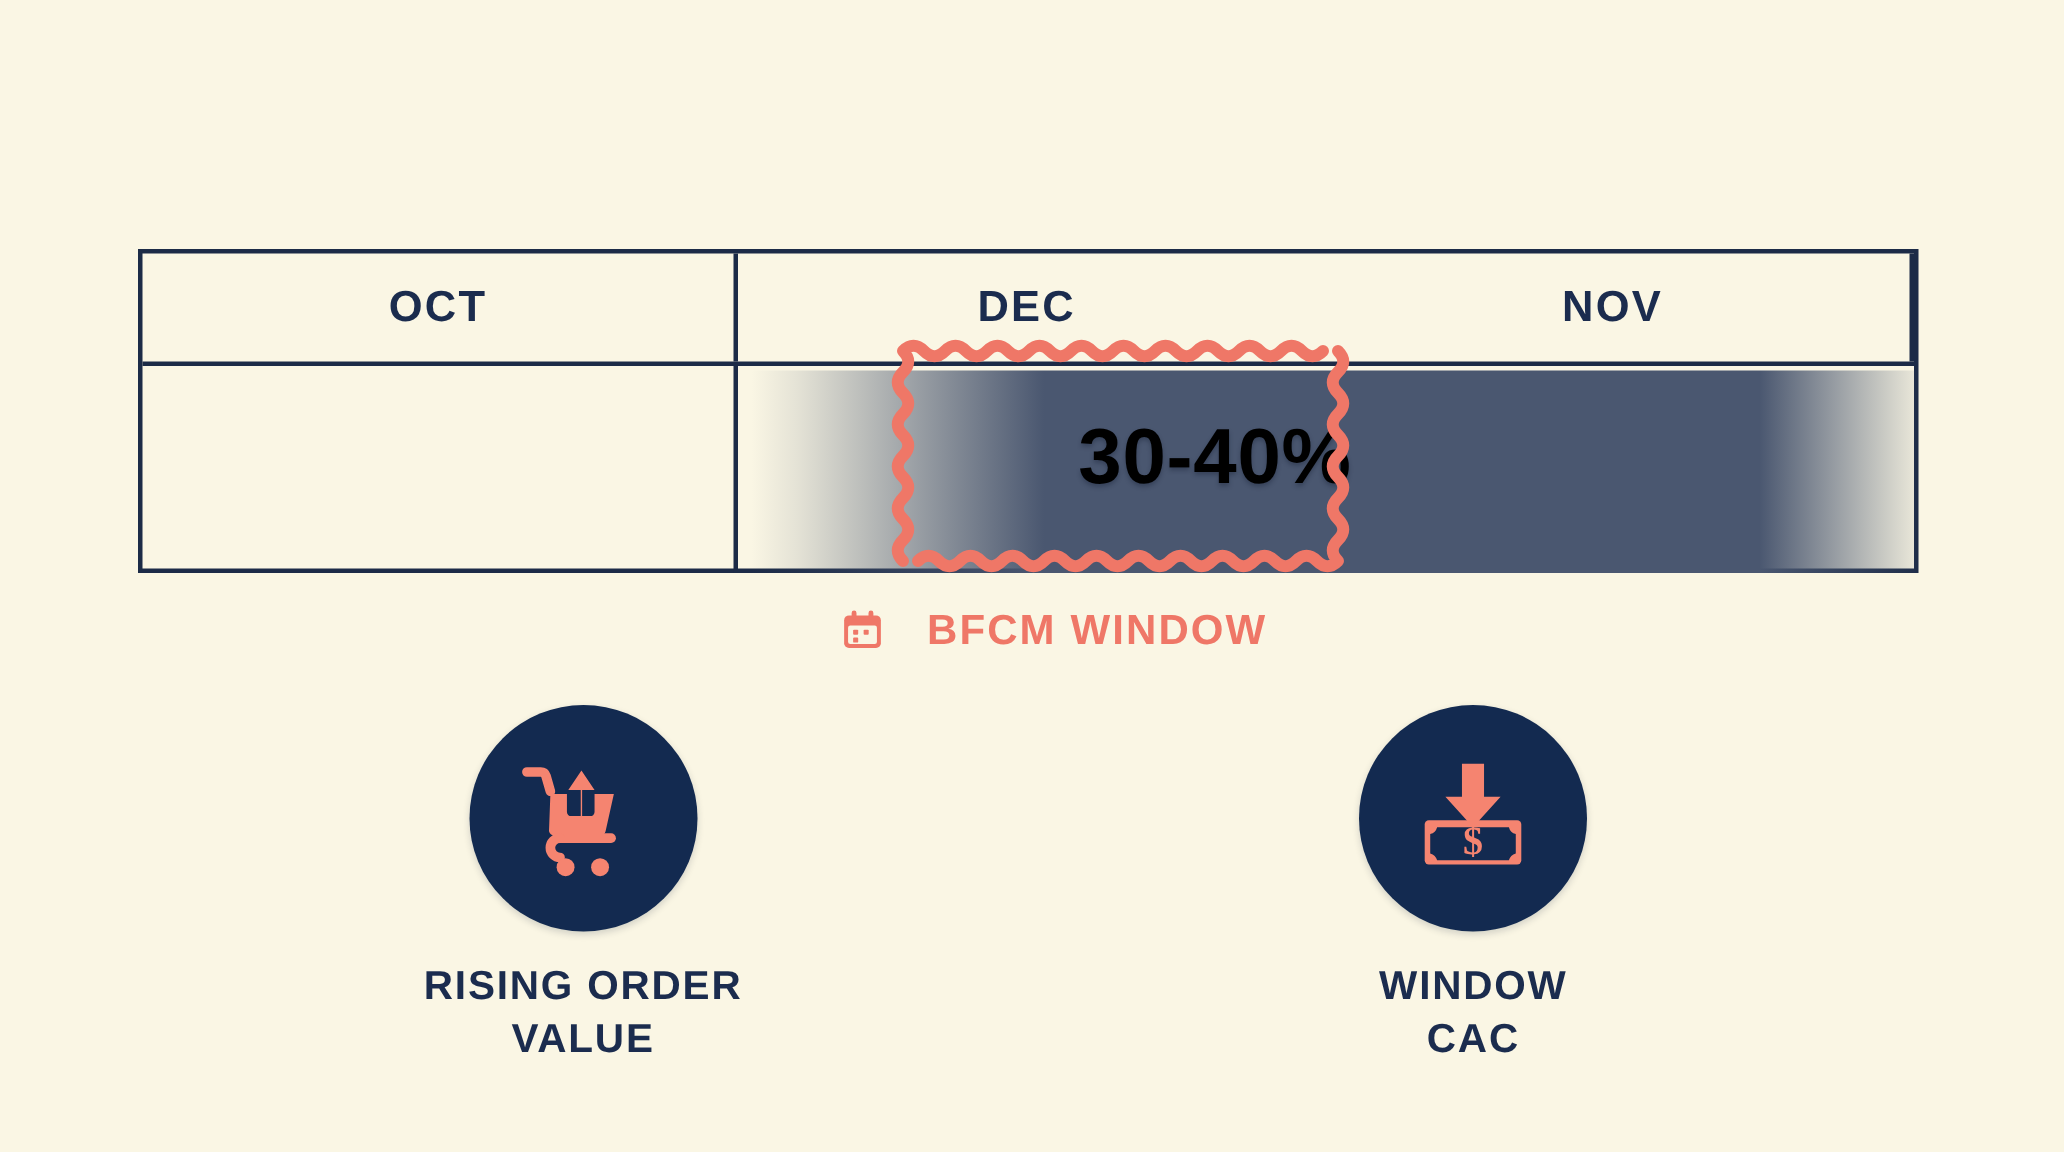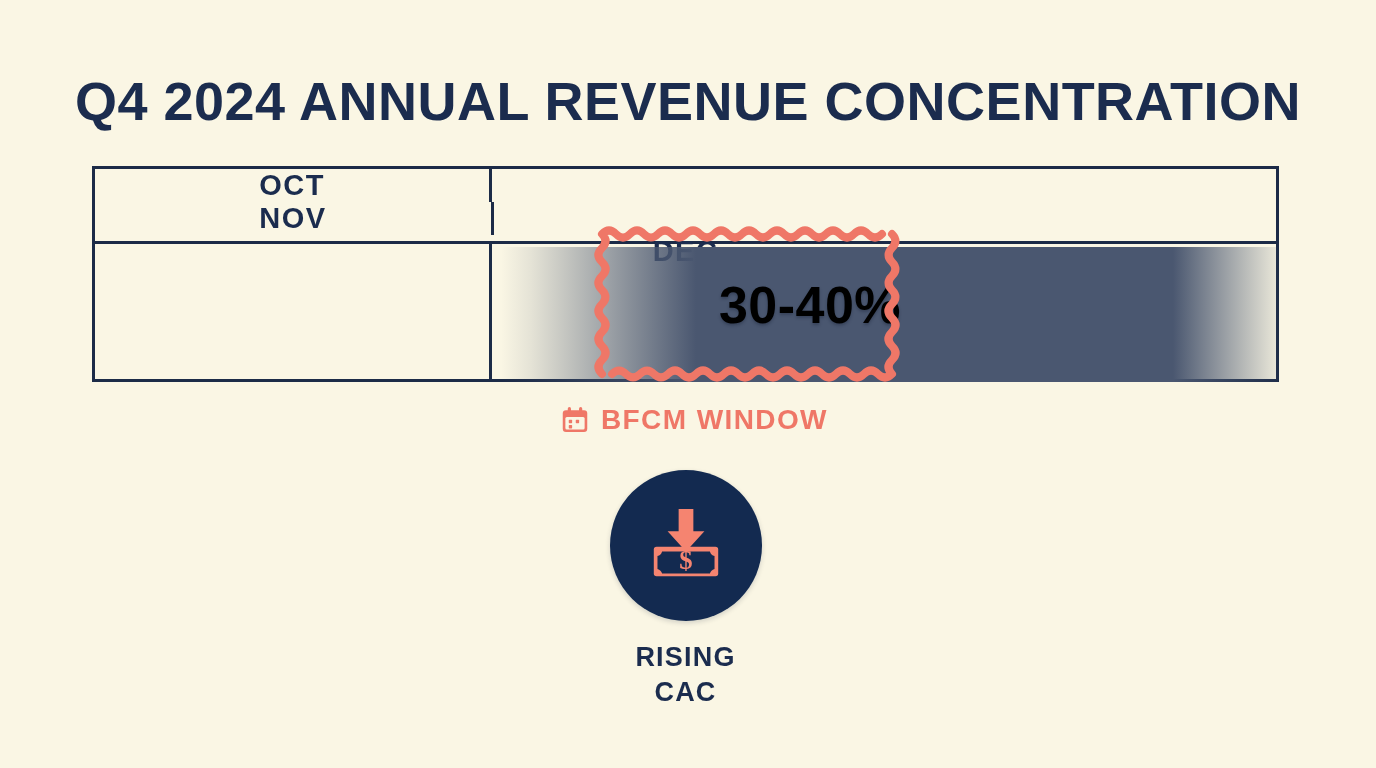--- a/index.html
+++ b/index.html
@@ -23,21 +23,20 @@
   
   #table {
     position:absolute; left:92px; top:166px;
     width:1187px; height:216px;
     border:3px solid #1c2b47;
   }
   #header-row {
     position:absolute; left:0; top:0; width:100%; height:75px;
     display:flex;
     border-bottom:3px solid #1c2b47;
-    flex-direction:column;
   }
   .hcell {
     display:flex; align-items:center; justify-content:center;
     font-size:29px; font-weight:700; letter-spacing:1.5px;
     color:#1b2c4e;
   }
   .hcell.oct { width:397px; border-right:3px solid #1c2b47; }
   .hcell.nov { width:399px; border-right:3px solid #1c2b47; }
   .hcell.dec { flex:1; }
 
@@ -69,21 +68,21 @@
     text-shadow:0 2px 3px rgba(20,30,50,0.35);
   }
 
   
   #wavy { position:absolute; left:592px; top:224px; width:310px; height:166px; }
   #wavy svg { display:block; width:310px; height:166px; }
 
   
   #bfcm {
     position:absolute; left:560px; top:404px;
-    display:flex; align-items:center; gap:11px;
+    display:flex; align-items:center; gap:28px;
     color:#ef7767;
   }
   #cal-icon { width:30px; height:30px; flex:0 0 30px; }
   #bfcm-label {
     font-size:28px; font-weight:600; letter-spacing:1.4px;
     color:#ef7767; white-space:nowrap;
   }
 
   
   #features {
@@ -105,28 +104,27 @@
     margin-top:19px;
     font-size:27px; font-weight:700; letter-spacing:1.2px; line-height:1.3;
     color:#1b2c4e; text-align:center; white-space:pre-line;
   }
 </style>
 </head>
 <body>
 
 <div id="stage">
 
-  <div id="title">Q4 2024 ANNUAL REVENUE CONCENTRATION</div>
 
   <div id="table">
 
     <div id="header-row">
       <div class="hcell oct">OCT</div>
+      <div class="hcell dec">DEC</div>
       <div class="hcell nov">NOV</div>
-      <div class="hcell dec">DEC</div>
     </div>
 
     <div id="body-row">
       <div class="bcell oct"></div>
       <div class="bcell rest"></div>
     </div>
 
     <div id="bar"></div>
   </div>
 
@@ -155,31 +153,49 @@
         <rect x="7.0" y="11.8" width="2.7" height="2.7" rx="0.5" fill="#ef7767"></rect>
         <rect x="12.6" y="11.8" width="2.7" height="2.7" rx="0.5" fill="#ef7767"></rect>
         <rect x="7.0" y="16.0" width="2.7" height="2.7" rx="0.5" fill="#ef7767"></rect>
       </svg>
     </span>
     <span id="bfcm-label">BFCM WINDOW</span>
   </div>
 
   <div id="features">
 
+    <div class="feature">
+      <div class="circle">
+        <span>
+          <svg viewBox="0 0 100 100" xmlns="http://www.w3.org/2000/svg" aria-hidden="true">
+            <path d="M9,17 h10 a4,4 0 0 1 3.8,2.8 L26,31" fill="none" stroke="#f58470" stroke-width="7" stroke-linecap="round" stroke-linejoin="round"></path>
+            <path d="M26,33 h12 v13 a3,3 0 0 0 3,3 h14 a3,3 0 0 0 3,-3 v-13 h14
+                     l-6,27 a4,4 0 0 1 -4,3 h-33 a4,4 0 0 1 -4,-3 z" fill="#f58470"></path>
+            <path d="M33,65 h37" fill="none" stroke="#f58470" stroke-width="7" stroke-linecap="round"></path>
+            <path d="M33,65 a7,7 0 0 0 -7,7 a7,7 0 0 0 7,7" fill="none" stroke="#f58470" stroke-width="7" stroke-linecap="round"></path>
+            <circle cx="37" cy="86" r="6.5" fill="#f58470"></circle>
+            <circle cx="62" cy="86" r="6.5" fill="#f58470"></circle>
+            <path d="M48,50 v-20 h-9 l9.5,-14 L58,30 h-9 v20 z" fill="#f58470"></path>
+          </svg>
+        </span>
+      </div>
+      <div class="feature-label">RISING ORDER
+VALUE</div>
+    </div>
 
     <div class="feature">
       <div class="circle">
         <span>
           <svg viewBox="0 0 100 100" xmlns="http://www.w3.org/2000/svg" aria-hidden="true">
             <path d="M42,11 h16 v24 h12 l-20,22 l-20,-22 h12 z" fill="#f58470"></path>
             <rect x="15" y="52" width="70" height="32" rx="3" fill="#f58470"></rect>
             <path d="M24,57 h52 a7,7 0 0 0 5,5 v14 a7,7 0 0 0 -5,5 h-52 a7,7 0 0 0 -5,-5 v-14 a7,7 0 0 0 5,-5 z" fill="#132a50"></path>
             <text x="50" y="76.5" text-anchor="middle" font-family="Liberation Serif, serif" font-size="29" font-weight="700" fill="#f58470">$</text>
           </svg>
         </span>
       </div>
-      <div class="feature-label">RISING
+      <div class="feature-label">WINDOW
 CAC</div>
     </div>
 
 
   </div>
 </div>
 
 </body></html>

